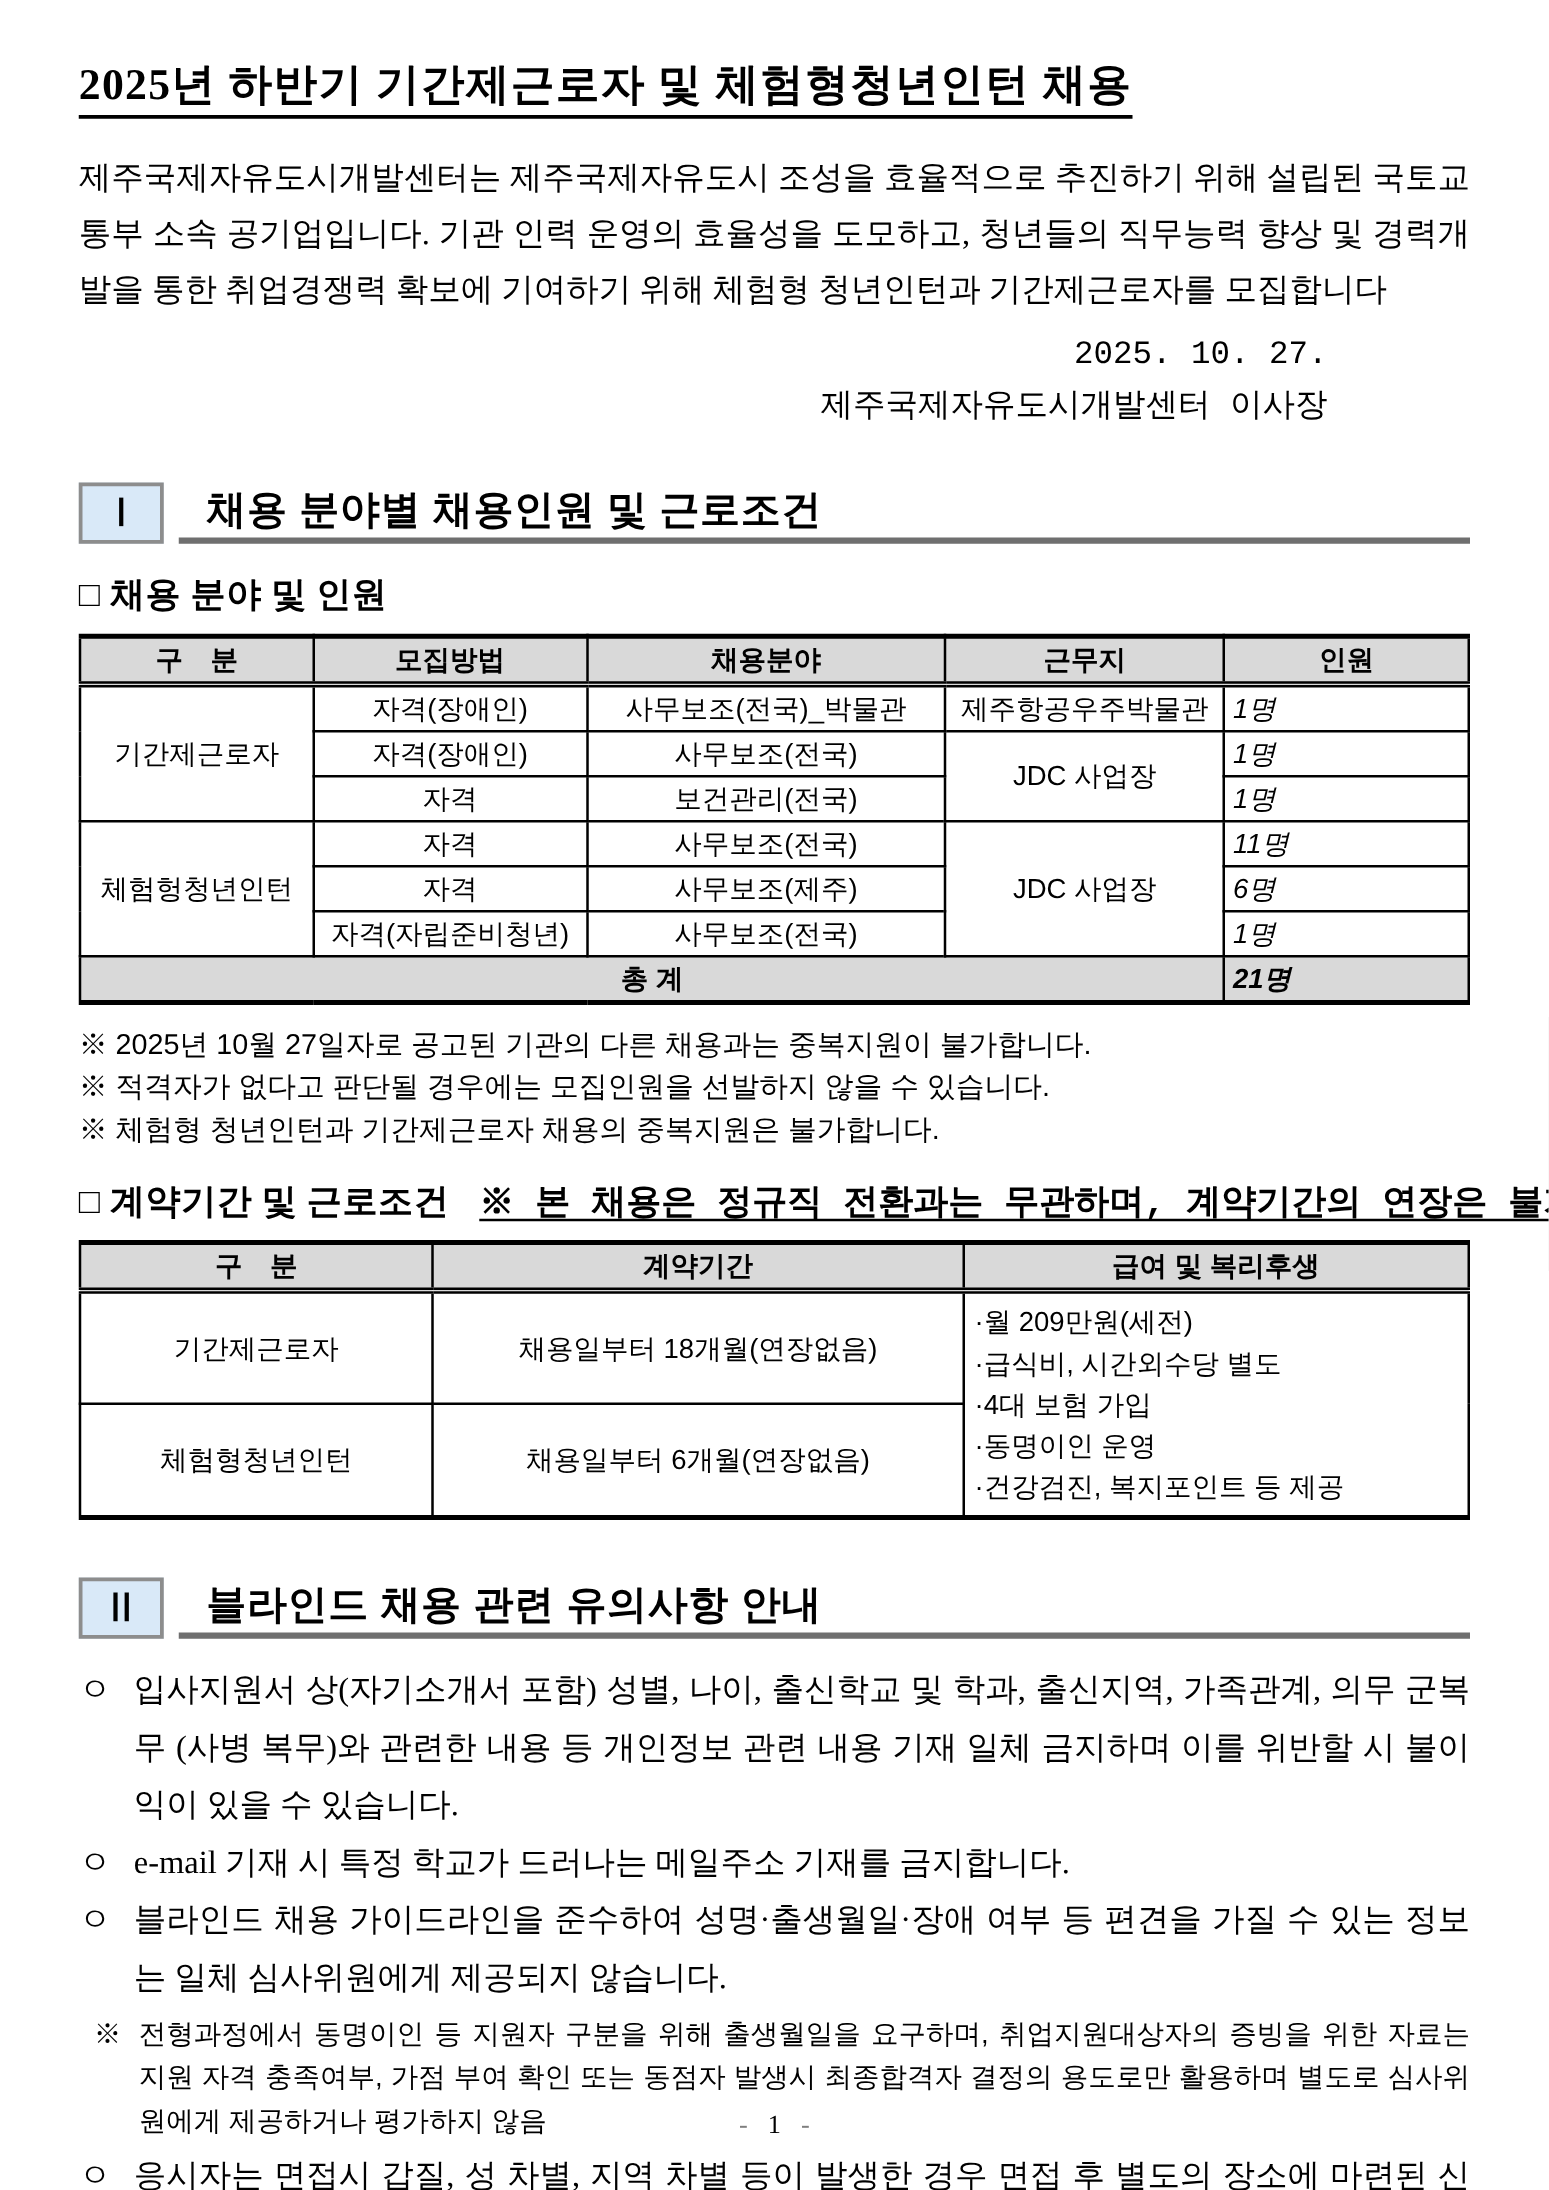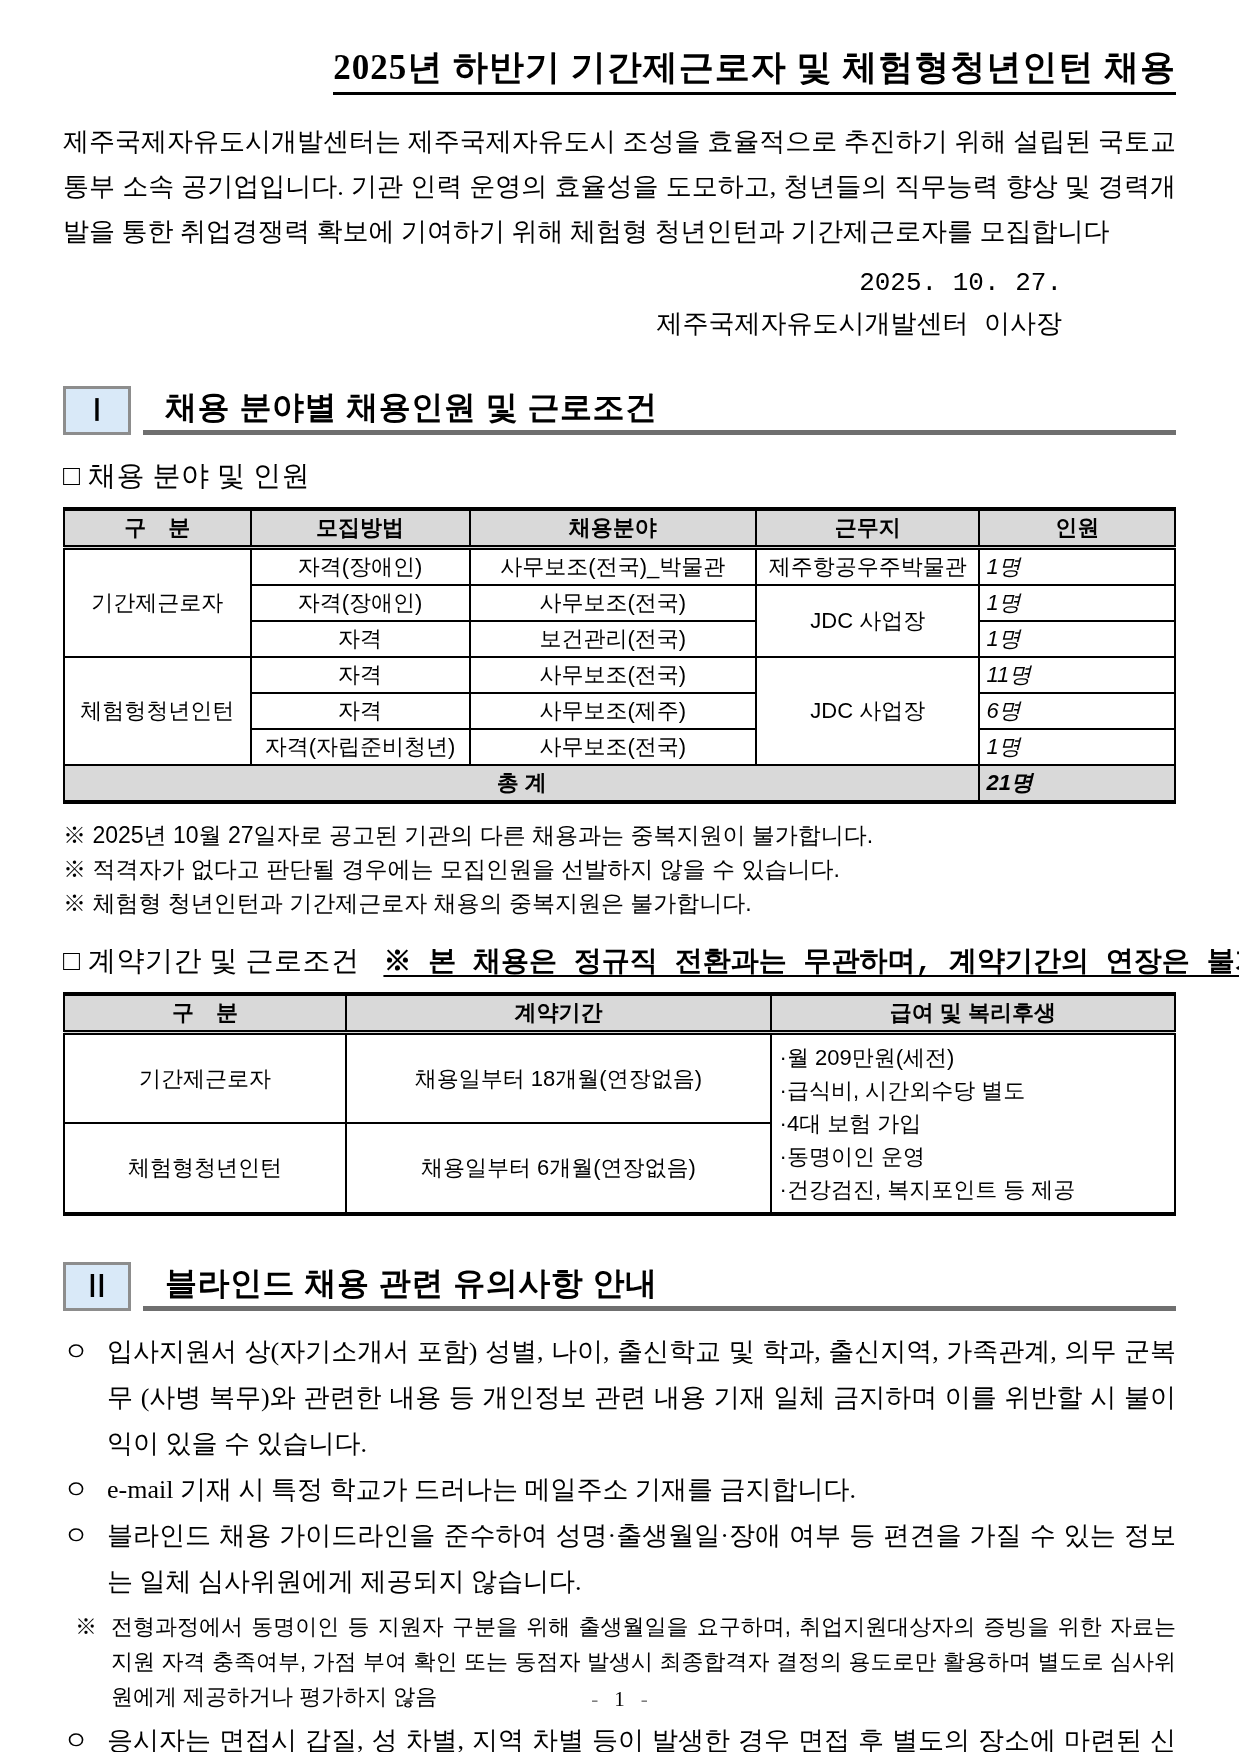--- a/index.html
+++ b/index.html
@@ -8,21 +8,21 @@
     width:1239px; height:1752px;
     margin:0 auto;
     background:#fff;
     color:#000;
     padding:34px 63px 0;
     box-sizing:border-box;
     font-family:"Liberation Serif", serif;
     overflow:hidden;
   }
   
-  .title { margin:10px 0 0; text-align:right; font-size:35px; font-weight:bold; letter-spacing:1px; }
+  .title { margin:10px 0 0; text-align:left; font-size:35px; font-weight:bold; letter-spacing:1px; }
   .title .u { border-bottom:3px solid #000; padding-bottom:5px; }
   
   .intro { margin:28px 0 0; font-size:26px; line-height:45px; text-align:justify; }
   
   .date-block { margin-top:8px; padding-right:114px; text-align:right; font-size:26px; line-height:42px;font-family:Liberation Mono, monospace; }
   
   .sec-head { display:flex; margin-top:40px; height:49px; }
   .sec-box {
     width:68px; height:100%; box-sizing:border-box;
     background:var(--section-box-bg,#d9e9f8);
@@ -30,21 +30,21 @@
     display:flex; align-items:center; justify-content:center;
     font-size:30px; font-weight:bold; font-family:"Liberation Serif", serif;
   }
   .sec-rule {
     flex:1; margin-left:12px; box-sizing:border-box;
     display:flex; align-items:center; padding-left:22px;
     border-bottom:5px solid var(--heading-rule,#6f6f6f);
   }
   .sec-title { font-family:"Liberation Sans", sans-serif; font-size:32px; font-weight:bold; letter-spacing:0.5px; }
   
-  .sub-head { margin:22px 0 0; font-size:28px; font-weight:normal; letter-spacing:0.5px; }
+  .sub-head { margin:22px 0 0; font-size:28px; font-weight:bold; letter-spacing:0.5px; }
   .sub-row { display:flex; align-items:baseline; margin-top:22px; gap:24px; }
   .sub-row .sub-head { margin:0; white-space:nowrap; }
   .sub2-note {
     font-family:Liberation Mono, monospace; font-size:28px; font-weight:bold;
     text-decoration:underline; text-underline-offset:5px; white-space:nowrap;
   }
   
   table.t {
     width:100%; border-collapse:collapse; table-layout:fixed;
     font-family:"Liberation Sans", sans-serif; font-size:22px; margin-top:12px;

